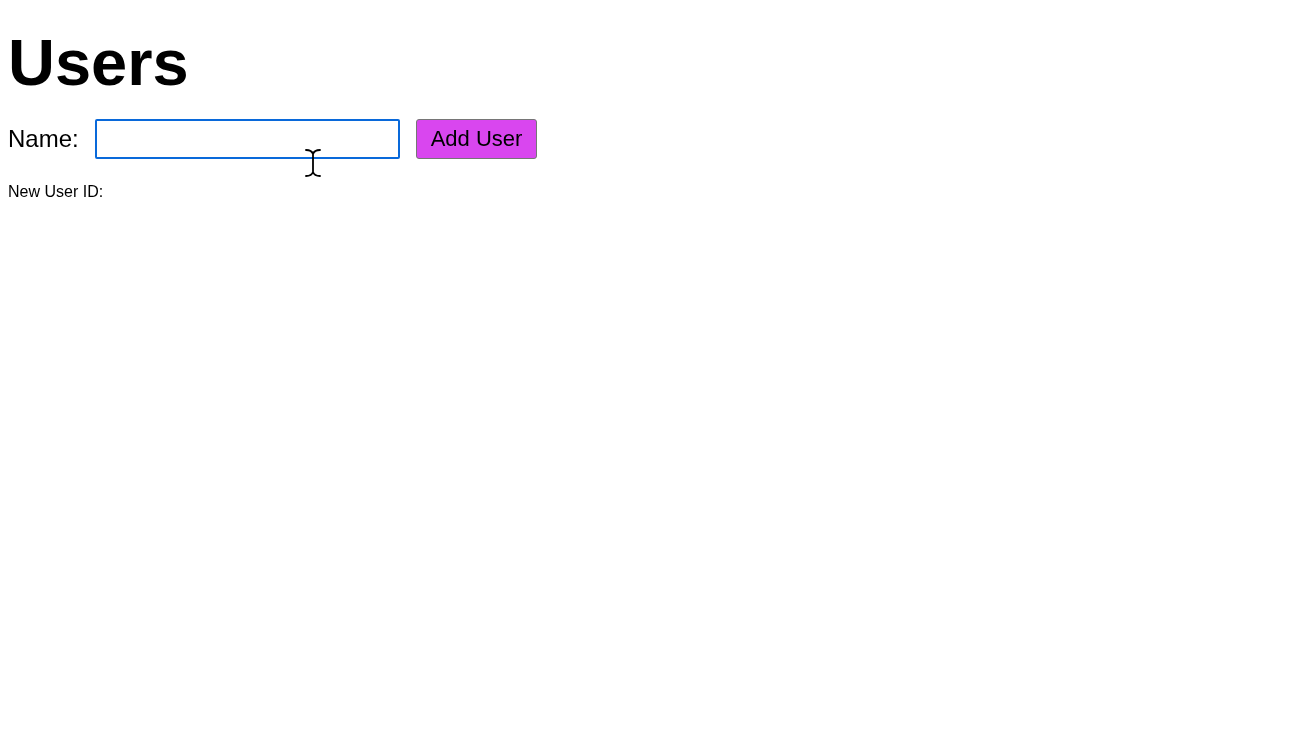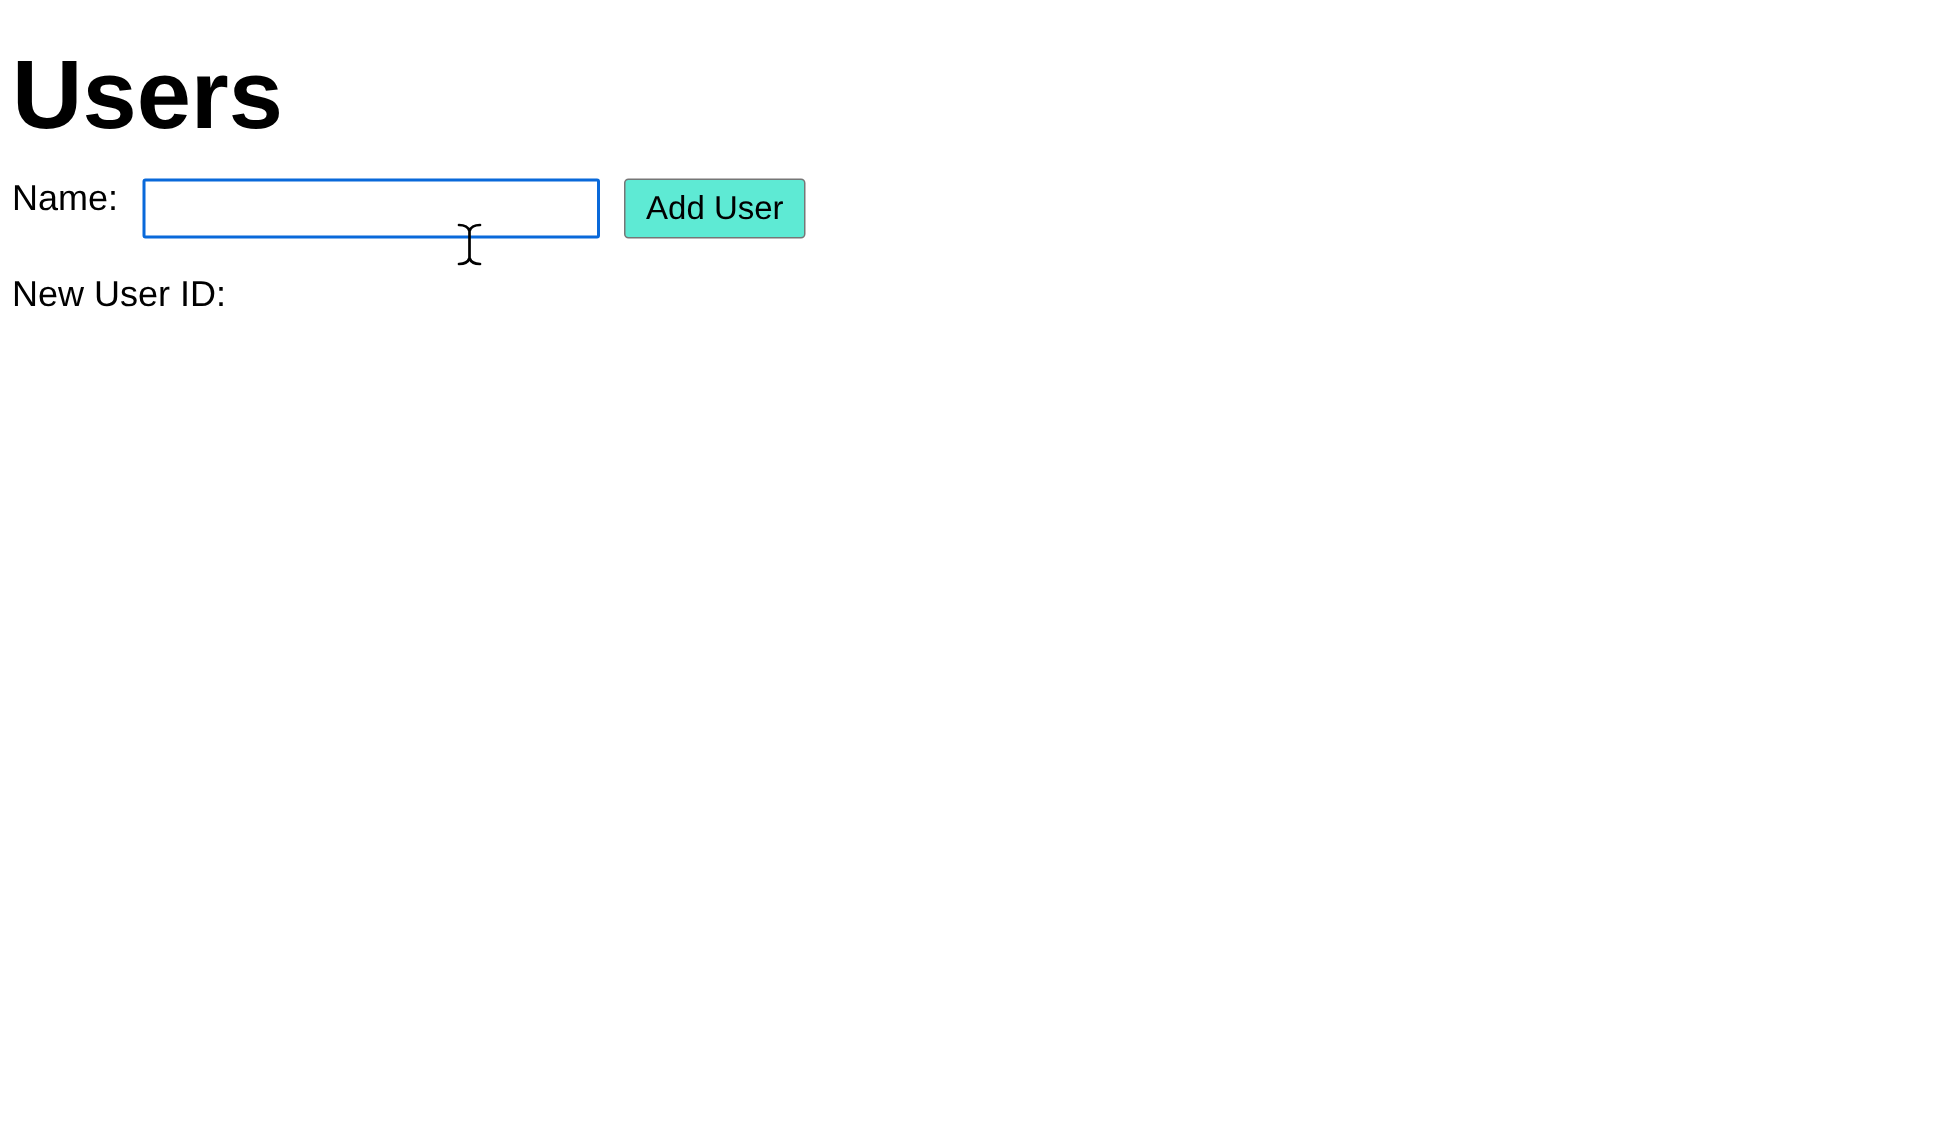--- a/index.html
+++ b/index.html
@@ -15,48 +15,49 @@
     }
     h1 {
       font-size: 65px;
       font-weight: bold;
       margin: 22px 0;
       line-height: 1;
     }
     .form-row {
       margin: 24px 0;
       display: flex;
+      align-items: center;
       gap: 16px;
     }
     .form-row label {
       font-size: 24px;
     }
     .name-input {
       width: 305px;
       height: 40px;
       font-size: 20px;
       padding: 4px 6px;
       border: 2.5px solid #0969da;
       outline: none;
       background: #ffffff;
       border-radius: 2px;
     }
     .add-button {
       height: 40px;
       font-size: 22px;
       padding: 3px 14px;
-      background: #5eead4;
+      background: #d946ef;
       border: 1px solid #767676;
       border-radius: 3px;
       cursor: pointer;
       font-family: Arial, Helvetica, sans-serif;
     }
     .result-row {
       margin: 24px 0;
-      font-size: 24px;
+      font-size: 16px;
     }
     .cursor-overlay {
       position: absolute;
       left: 304px;
       top: 148px;
       pointer-events: none;
       font-size: 28px;
       font-family: serif;
       line-height: 1;
       user-select: none;

